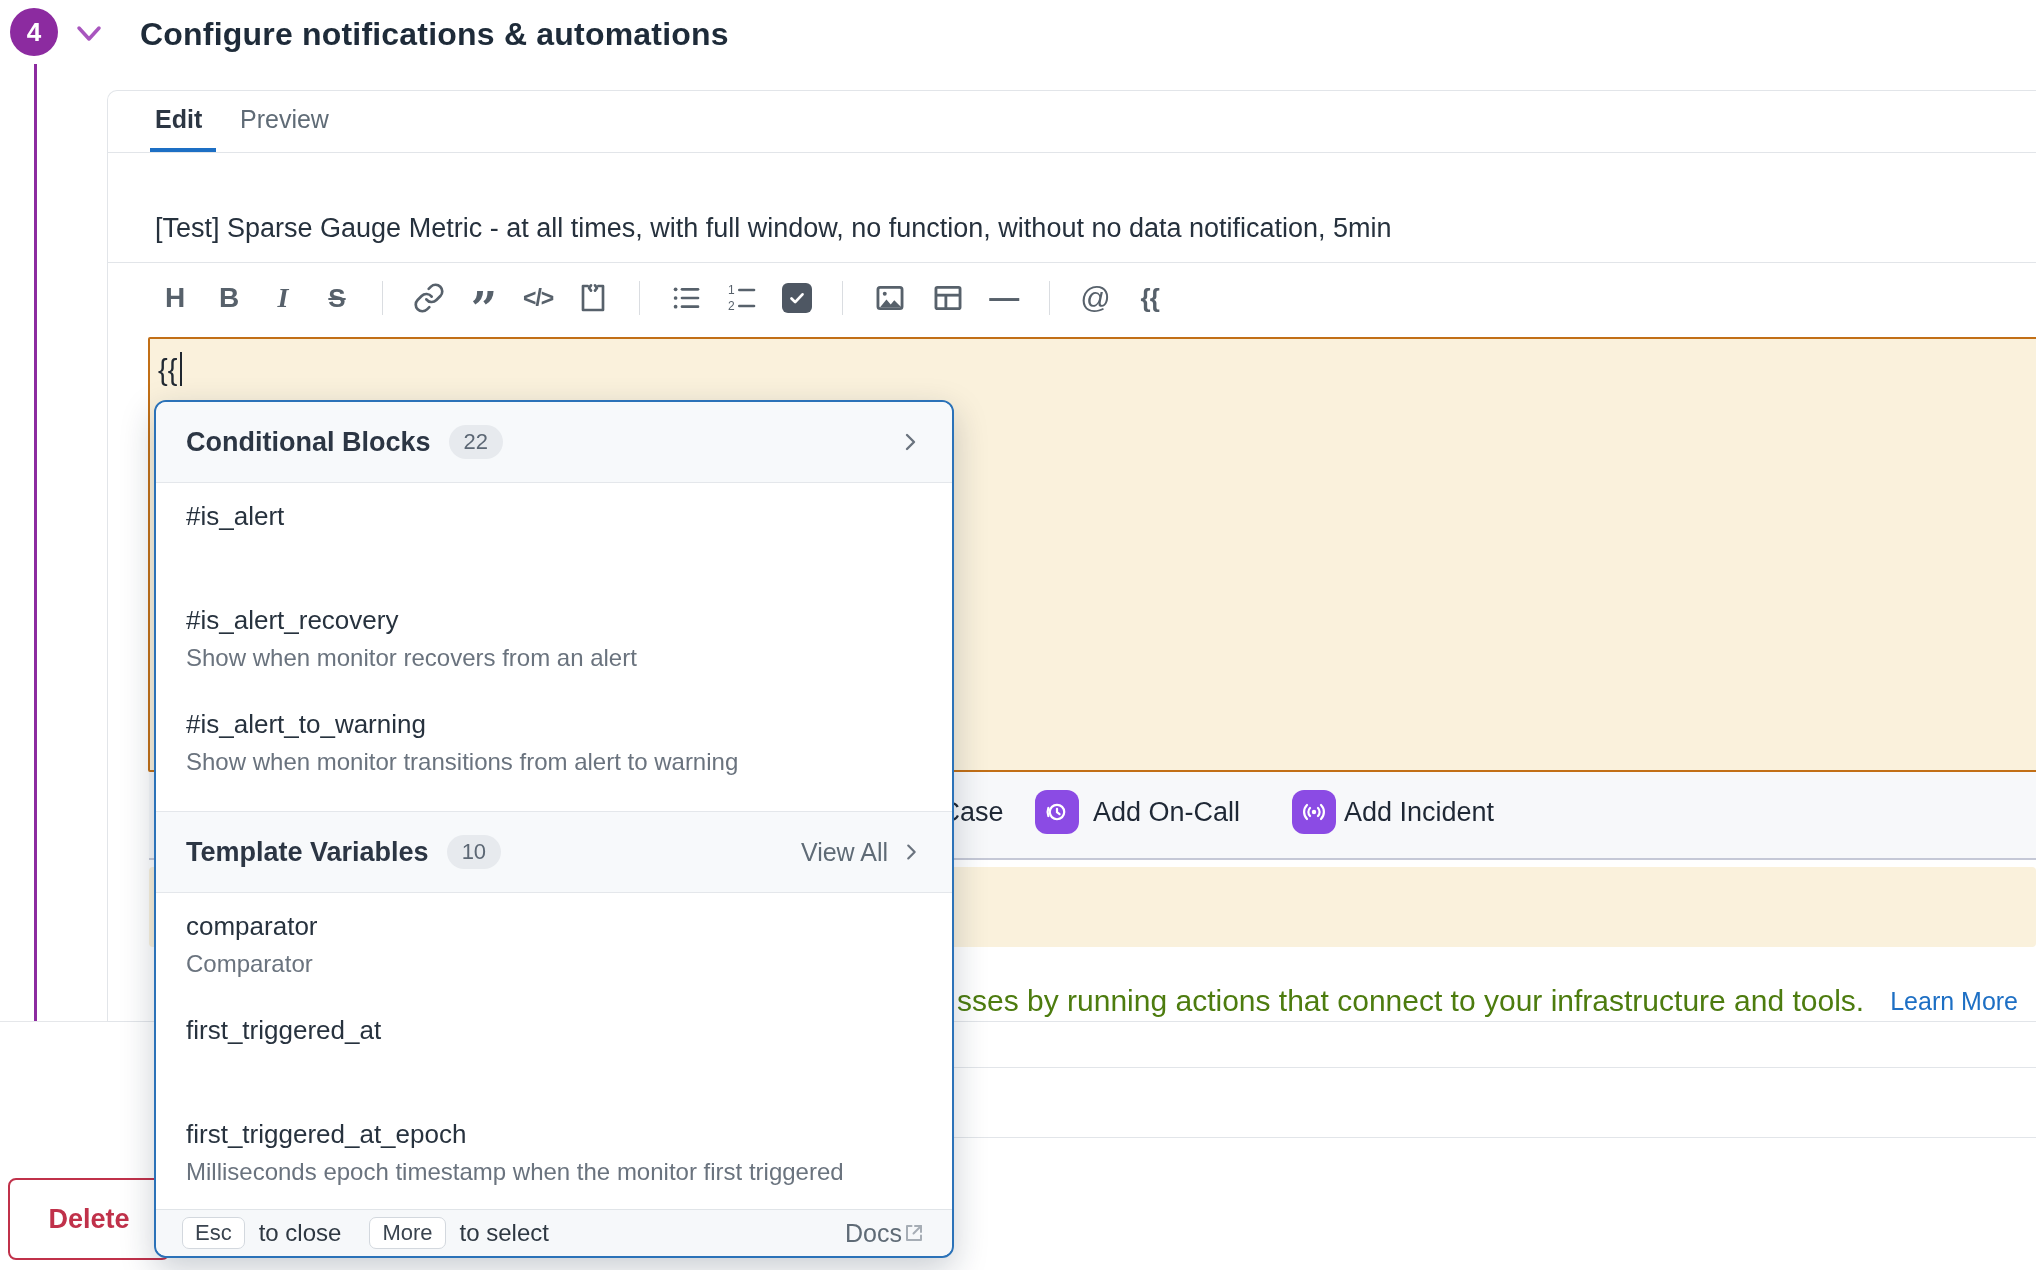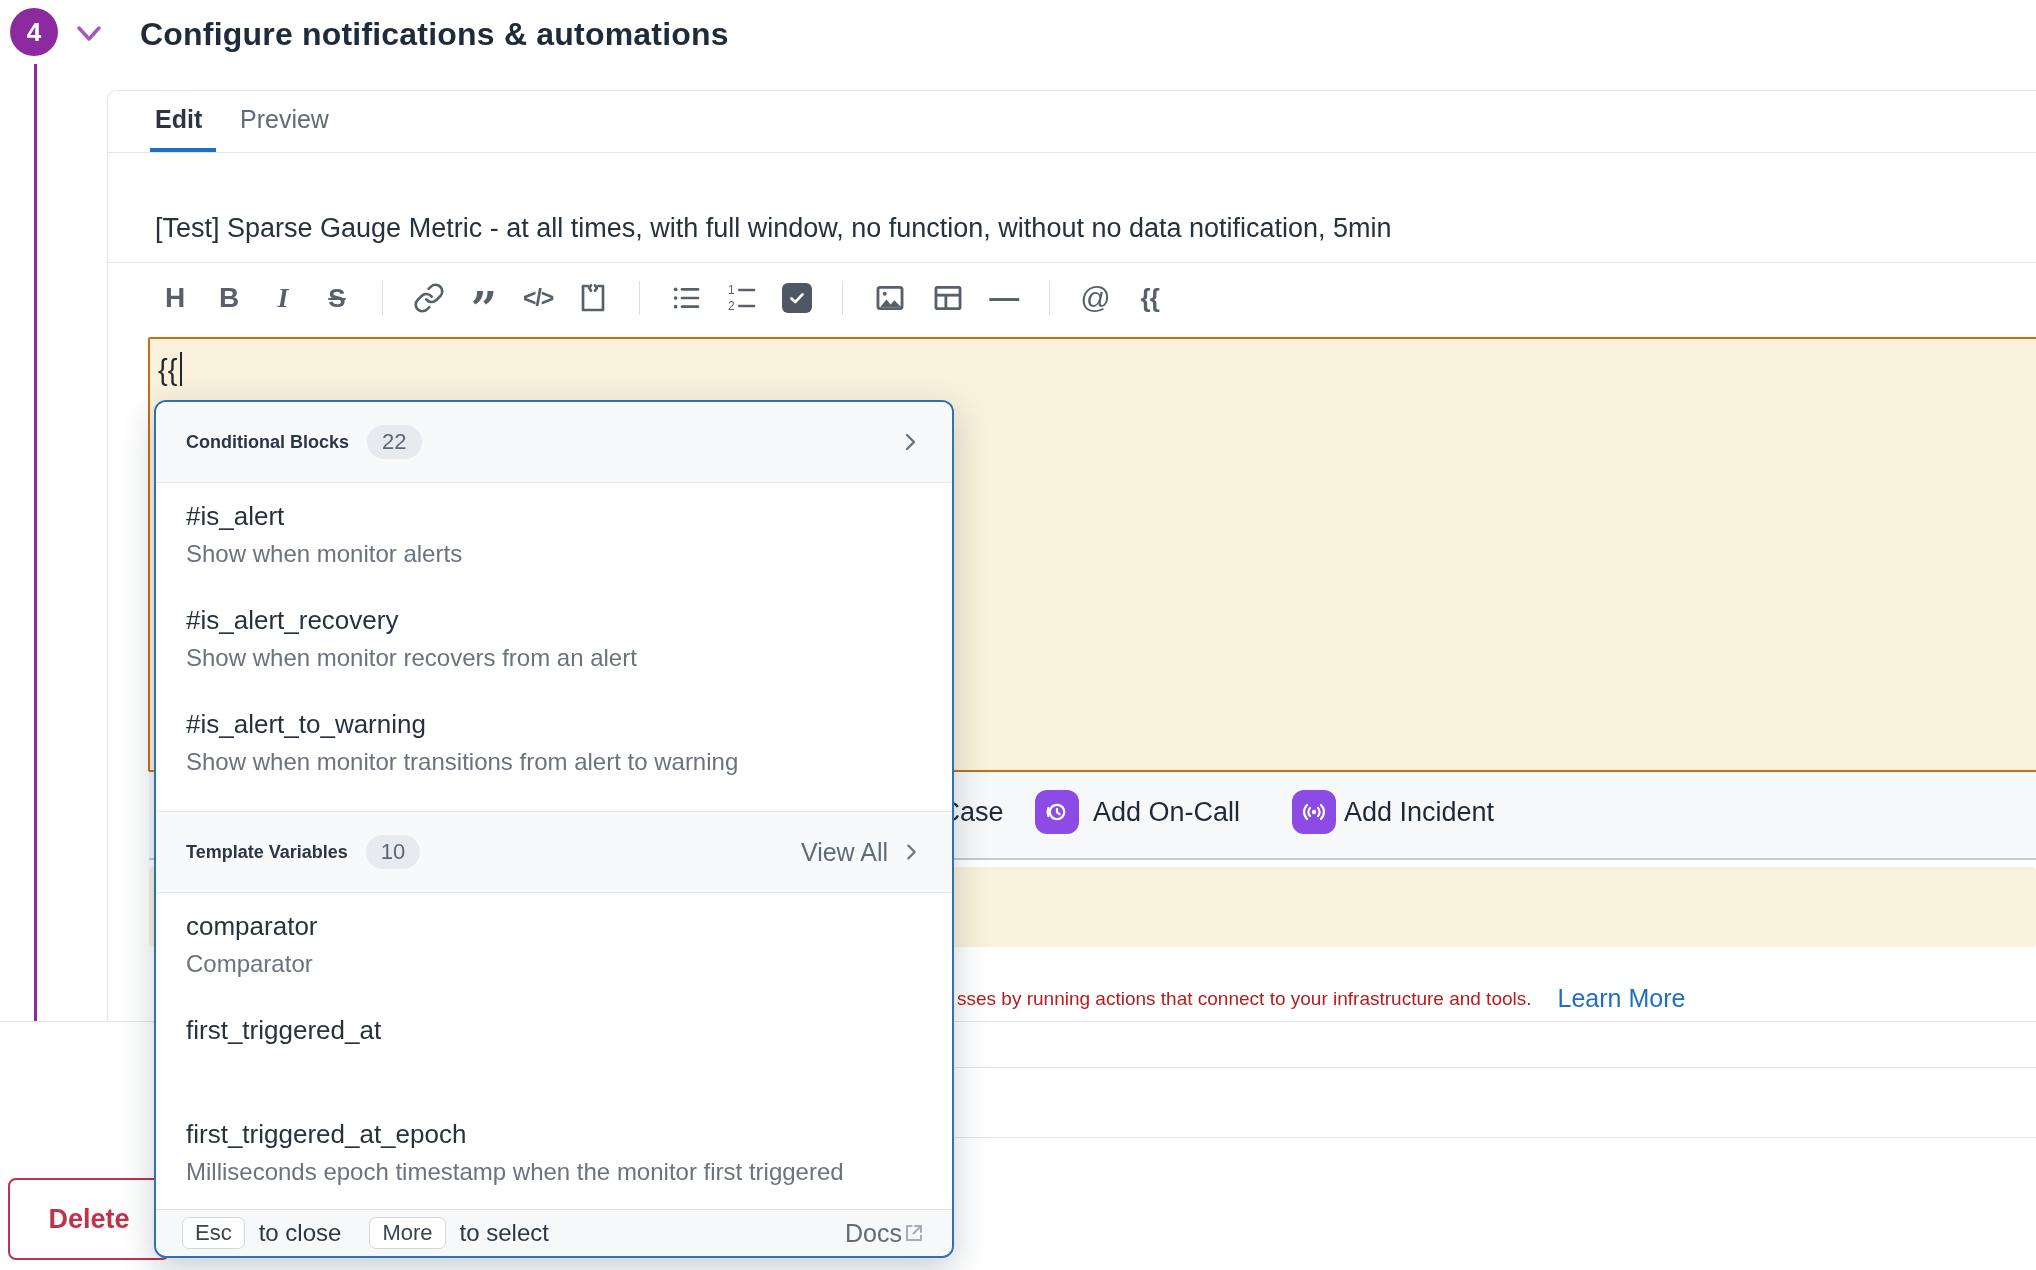--- a/index.html
+++ b/index.html
@@ -49,39 +49,39 @@
   .attach-bar{left:149px;top:772px;width:1887px;height:88px;background:#F7F8FA;
     border-bottom:2px solid #C5C8D6;box-sizing:border-box;}
   .attach-btn{display:flex;align-items:center;gap:14px;cursor:pointer;}
   .app-icon{width:44px;height:44px;border-radius:12px;background:#8B4BE4;display:flex;align-items:center;justify-content:center;}
   .attach-label{font-size:27px;color:#1F2835;}
 
   .cream-strip{left:149px;top:867px;width:1887px;height:80px;background:#FAF1DC;border-radius:4px;}
 
   
   .auto-note{left:957px;top:984px;display:flex;align-items:center;gap:26px;white-space:nowrap;}
-  .auto-note-text{font-size:19px;color:#b91c1c;}
+  .auto-note-text{font-size:30px;color:#4d7c0f;}
   .learn-more{font-size:25px;color:#1D6FC4;cursor:pointer;}
 
   .collapsed-band{left:154px;top:1067px;width:1882px;height:71px;background:#fff;
     border-top:1px solid #E2E5E9;border-bottom:1px solid #E2E5E9;box-sizing:border-box;}
 
   
   .delete-btn{left:8px;top:1178px;width:162px;height:82px;background:#fff;border:2px solid #C0314A;
     border-radius:8px;color:#C0314A;font-size:27px;font-weight:600;display:flex;align-items:center;
     justify-content:center;box-sizing:border-box;cursor:pointer;z-index:5;}
 
   
   .dropdown{left:154px;top:400px;width:800px;height:858px;background:#fff;border:2px solid #2B72B8;
     border-radius:12px;box-sizing:border-box;overflow:hidden;z-index:30;
     box-shadow:0 12px 34px rgba(20,35,60,.22);}
   .dd-section-head{height:80px;display:flex;align-items:center;padding:0 30px;background:#F7F9FB;
     border-bottom:1px solid #E4E7EB;cursor:pointer;}
   .dd-section-head.second{border-top:1px solid #E4E7EB;}
-  .dd-section-title{font-size:18px;font-weight:700;color:#2C3644;}
+  .dd-section-title{font-size:27px;font-weight:700;color:#2C3644;}
   .dd-count-pill{margin-left:18px;background:#E7EAEE;color:#5C6774;font-size:22px;
     padding:4px 15px;border-radius:999px;}
   .dd-viewall{margin-left:auto;display:flex;align-items:center;gap:12px;font-size:25px;color:#5F6B76;cursor:pointer;}
   .dd-chevron{margin-left:auto;}
   .dd-gap{height:16px;}
   .dd-item{height:104px;padding:18px 30px 0 30px;box-sizing:border-box;cursor:pointer;}
   .dd-item-name{font-size:26px;color:#27323E;}
   .dd-item-desc{font-size:24px;color:#6A737E;margin-top:8px;}
   .dd-footer{position:absolute;left:0;right:0;bottom:0;height:46px;background:#F6F8FA;
     border-top:1px solid #E0E4E8;display:flex;align-items:center;padding:0 26px;gap:14px;
@@ -240,21 +240,20 @@
       <span class="dd-count-pill">22</span>
       <span class="dd-chevron">
         <svg width="24" height="24" viewBox="0 0 24 24" fill="none" stroke="#6A737E" stroke-width="2.4" stroke-linecap="round" stroke-linejoin="round">
           <polyline points="9,5 16,12 9,19"></polyline>
         </svg>
       </span>
     </div>
 
     <div class="dd-item">
       <div class="dd-item-name">#is_alert</div>
-      <div class="dd-item-desc">Show when monitor alerts</div>
     </div>
     <div class="dd-item">
       <div class="dd-item-name">#is_alert_recovery</div>
       <div class="dd-item-desc">Show when monitor recovers from an alert</div>
     </div>
     <div class="dd-item">
       <div class="dd-item-name">#is_alert_to_warning</div>
       <div class="dd-item-desc">Show when monitor transitions from alert to warning</div>
     </div>
 

